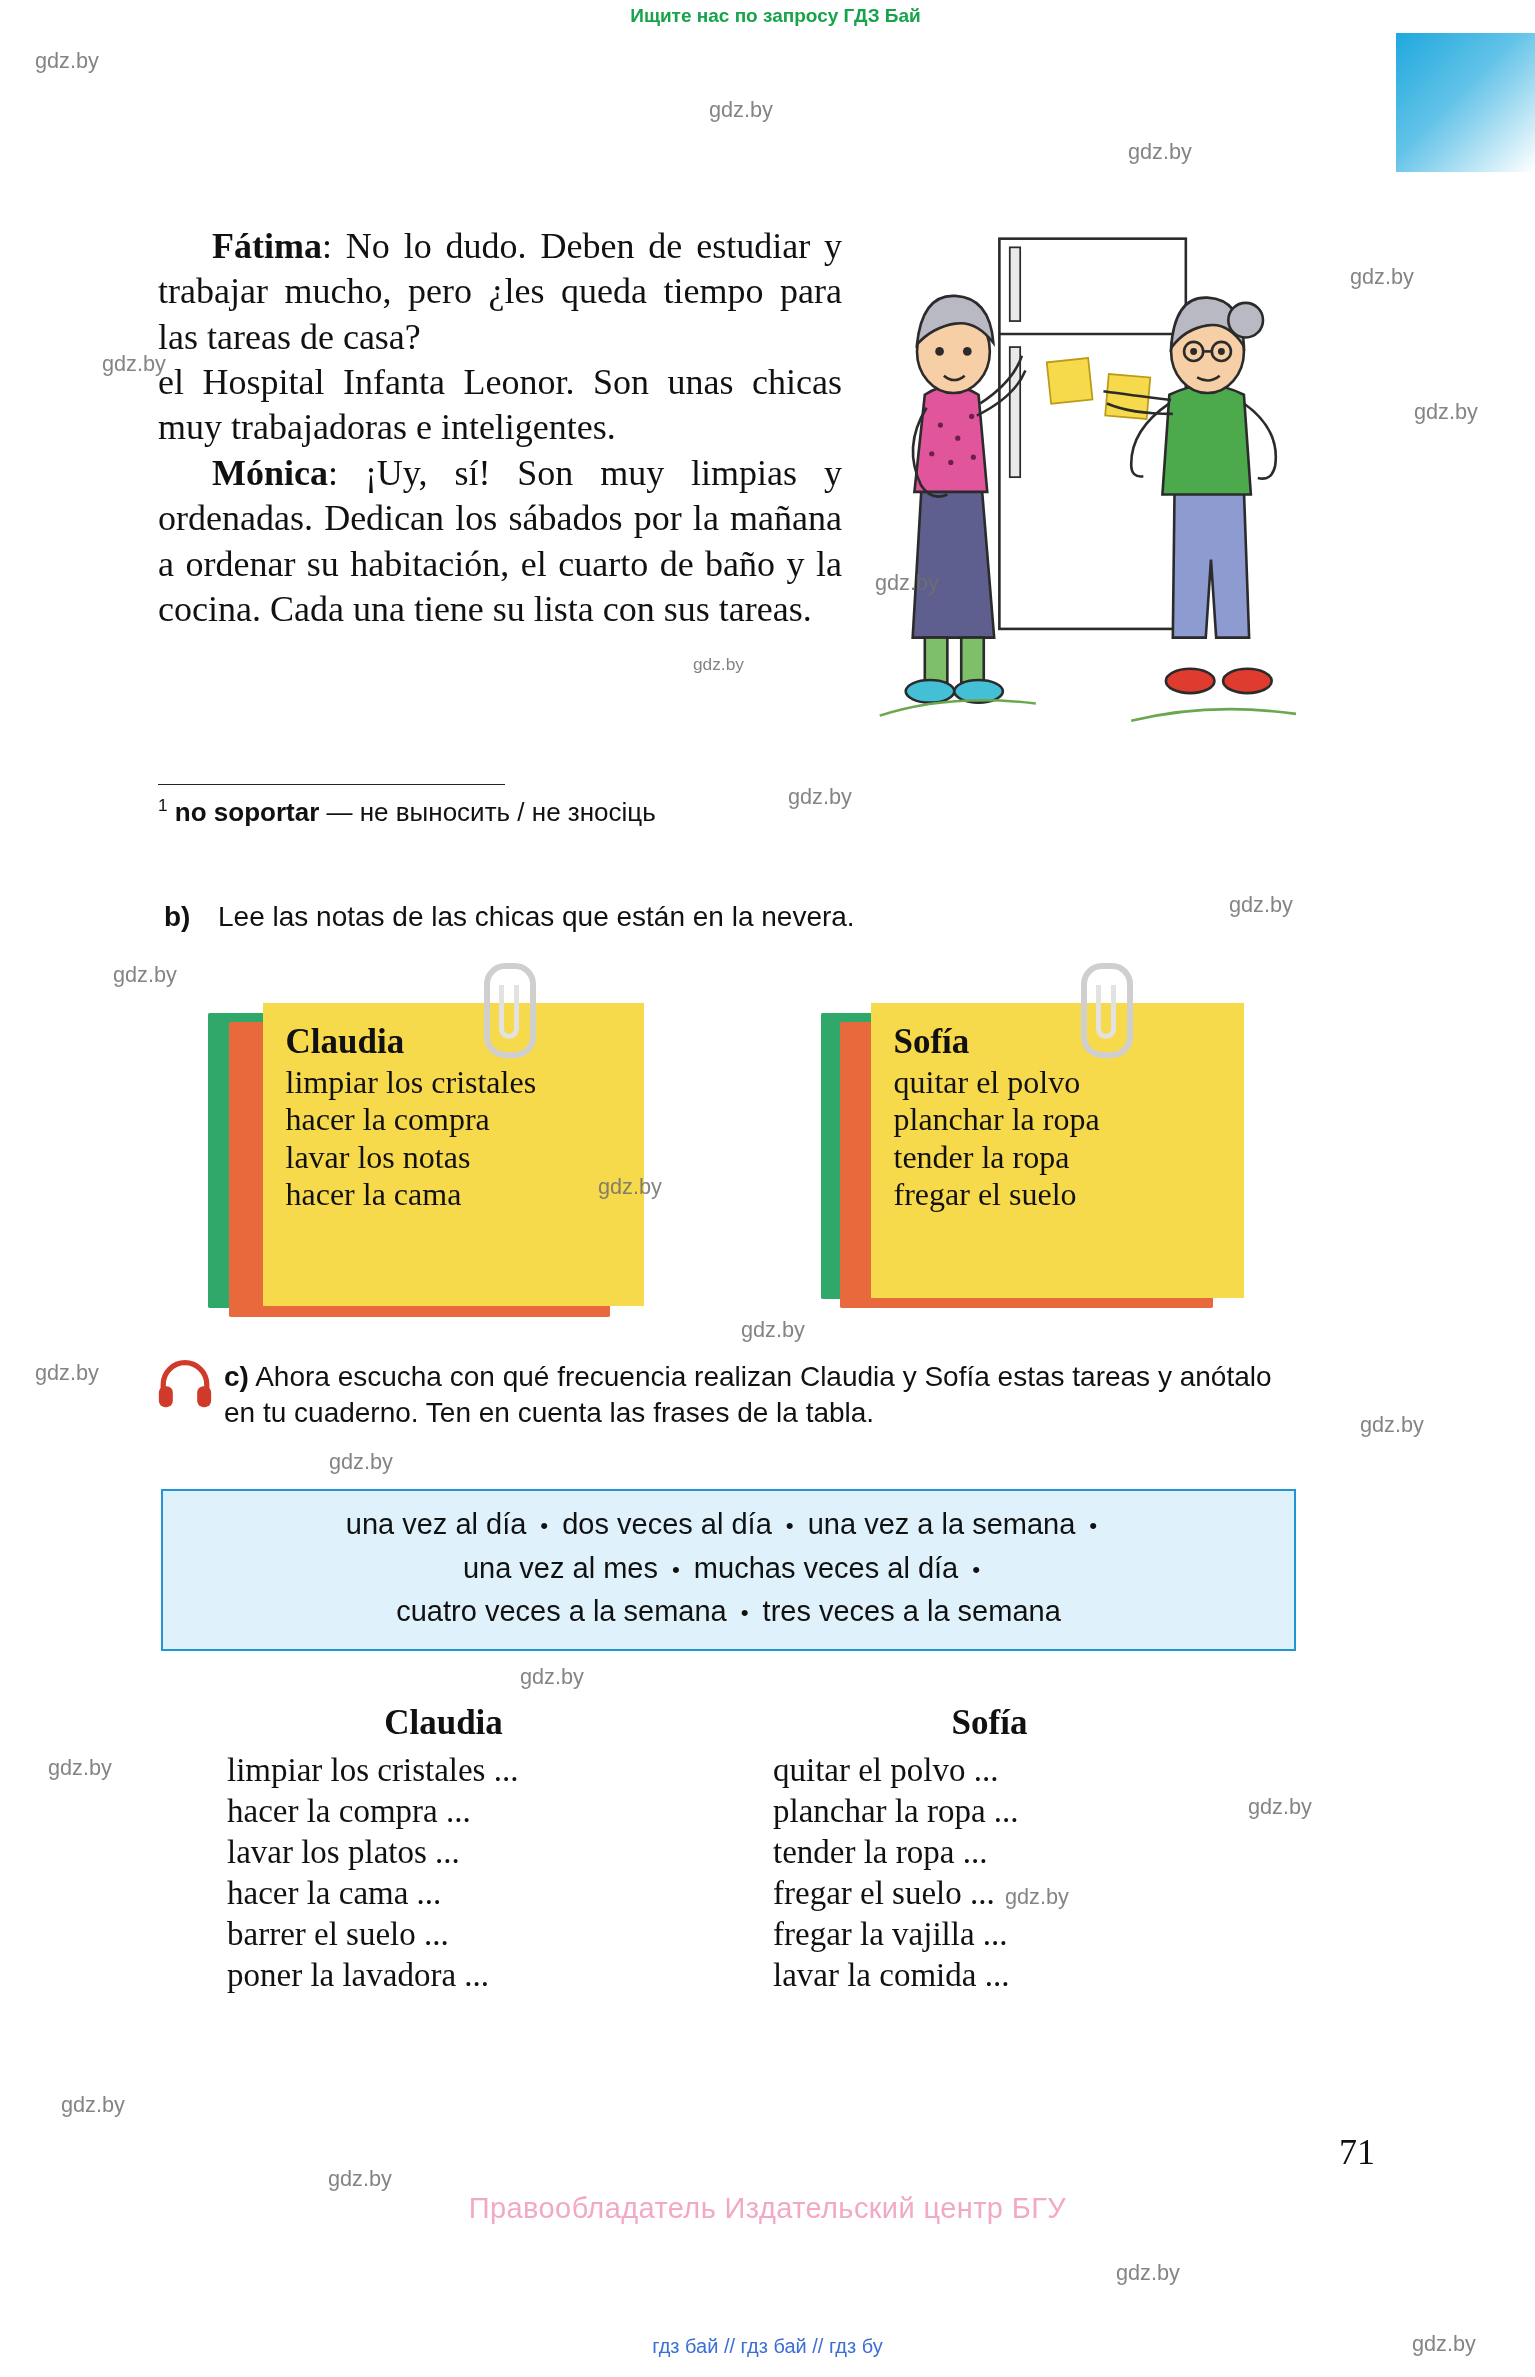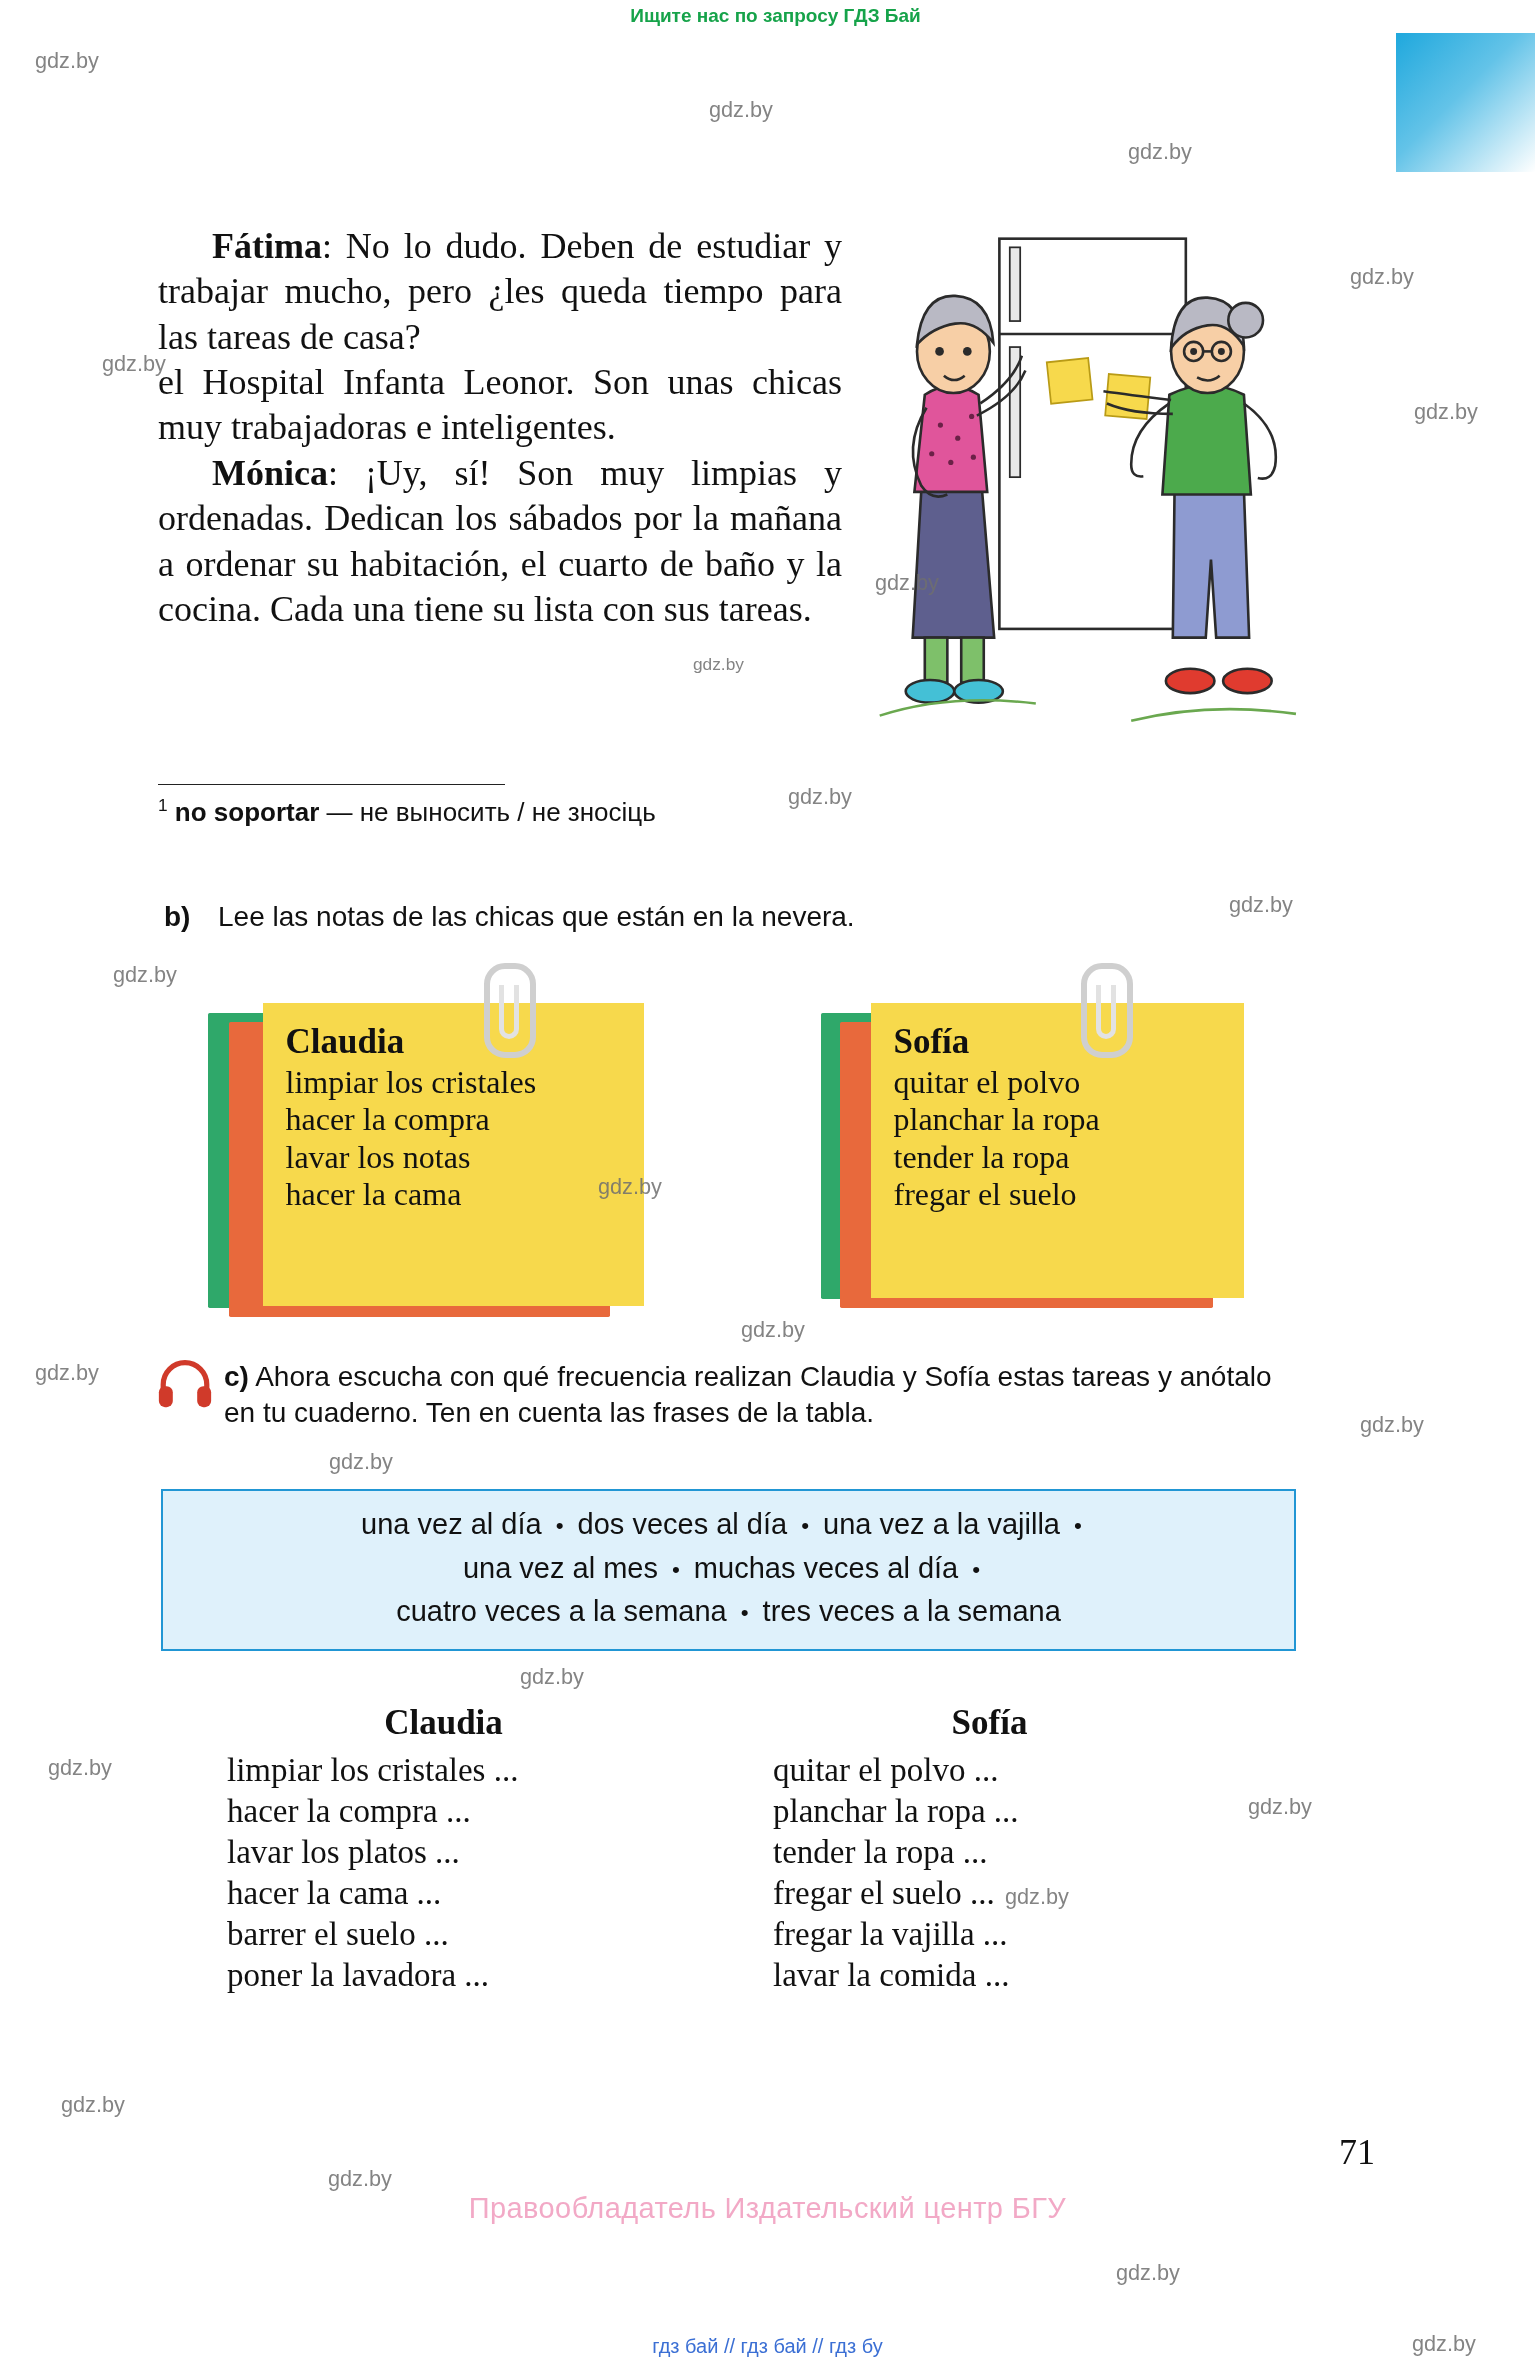--- a/index.html
+++ b/index.html
@@ -367,21 +367,21 @@
     </svg>
   </div>
 
   <div class="task-c">
     <span class="letter" style="font-weight:bold">c)</span>
     <span>Ahora escucha con qué frecuencia realizan Claudia y Sofía estas tareas y anótalo en tu cuaderno. Ten en cuenta las frases de la tabla.</span>
   </div>
 
   <div class="phrasebox">
     <div>
-      <span>una vez al día</span><span class="dot">•</span><span>dos veces al día</span><span class="dot">•</span><span>una vez a la vajilla</span><span class="dot">•</span>
+      <span>una vez al día</span><span class="dot">•</span><span>dos veces al día</span><span class="dot">•</span><span>una vez a la semana</span><span class="dot">•</span>
     </div>
     <div>
       <span>una vez al mes</span><span class="dot">•</span><span>muchas veces al día</span><span class="dot">•</span>
     </div>
     <div>
       <span>cuatro veces a la semana</span><span class="dot">•</span><span>tres veces a la semana</span>
     </div>
   </div>
 
   <div class="lists">

